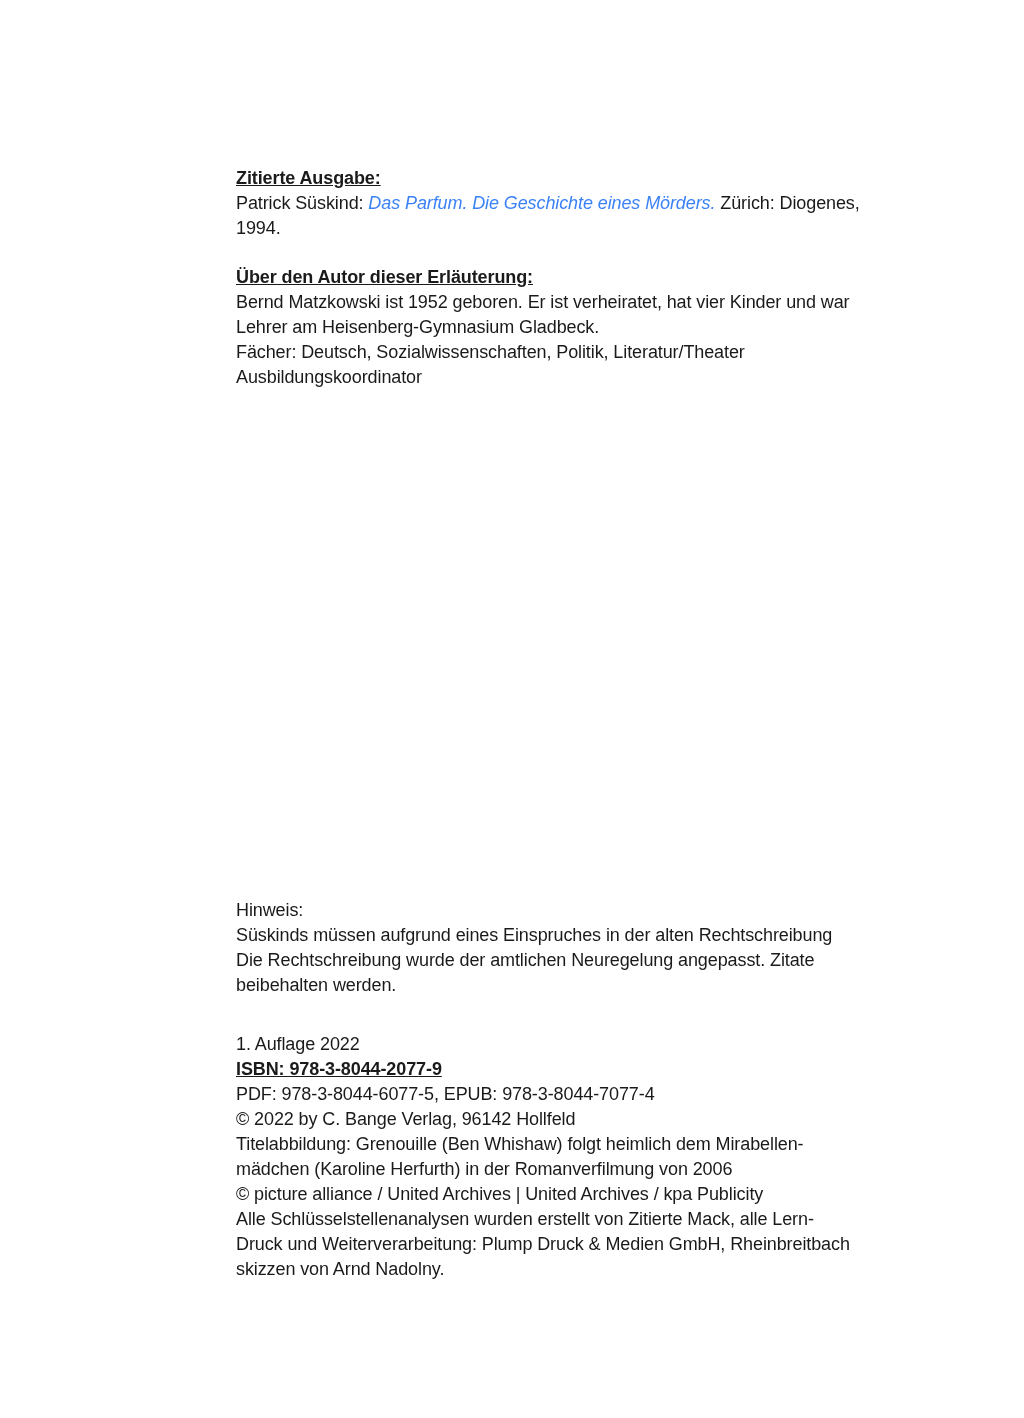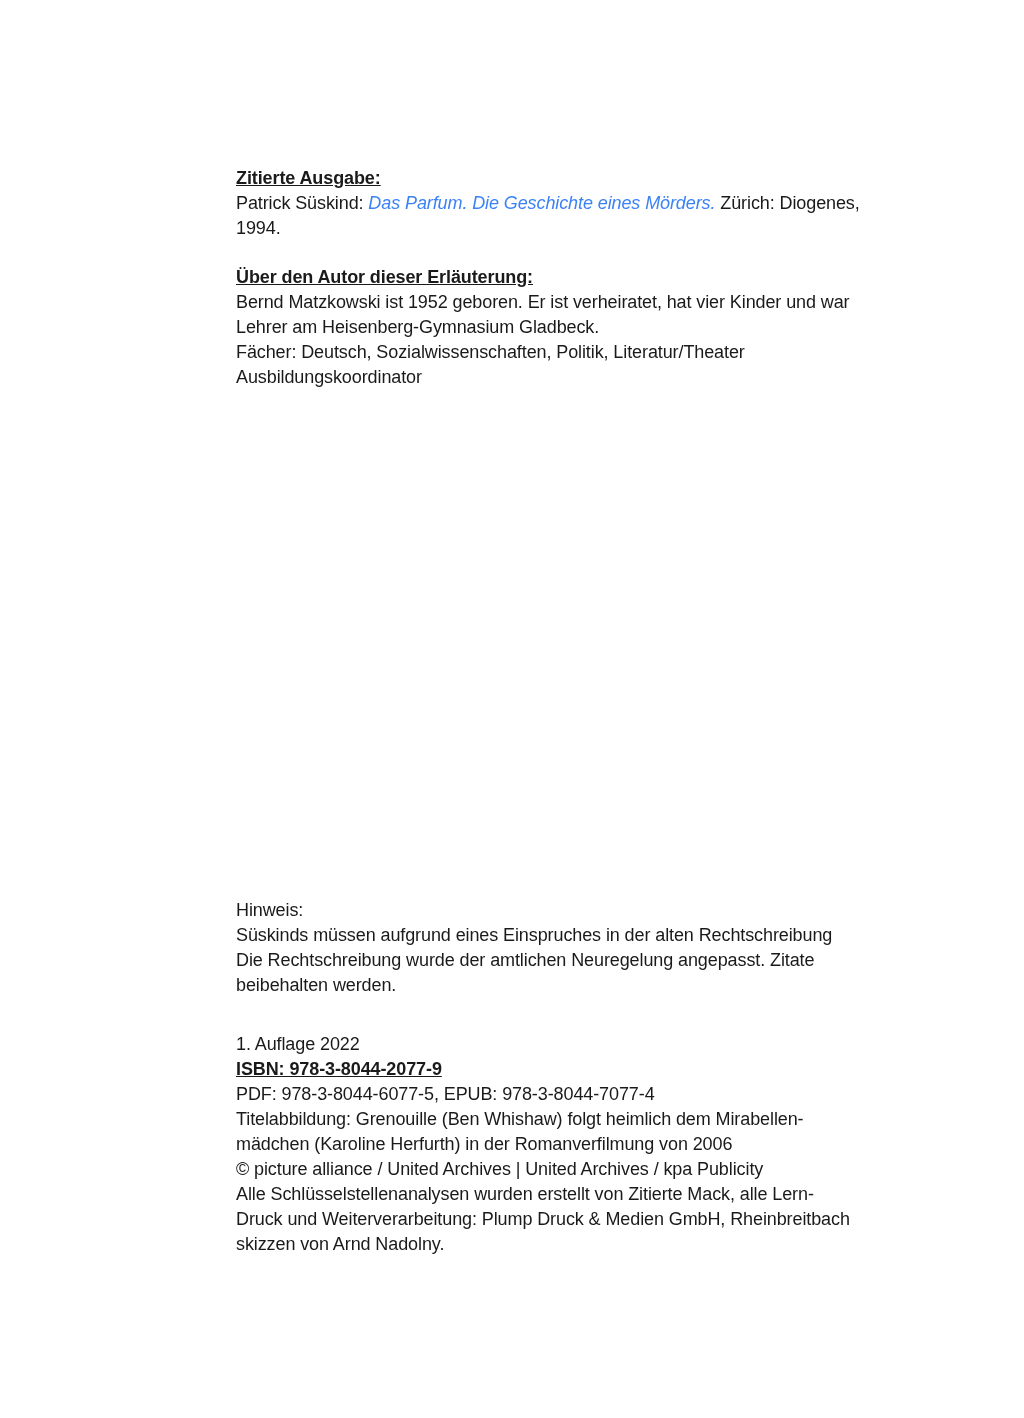--- a/index.html
+++ b/index.html
@@ -56,19 +56,20 @@
   <span class="line medium">Hinweis:</span>
   <span class="line">Süskinds müssen aufgrund eines Einspruches in der alten Rechtschreibung</span>
   <span class="line">Die Rechtschreibung wurde der amtlichen Neuregelung angepasst. Zitate</span>
   <span class="line">beibehalten werden.</span>
 </section>
 
 <section class="block" id="imprint">
   <span class="line">1. Auflage 2022</span>
   <span class="line bold">ISBN: 978-3-8044-2077-9</span>
   <span class="line">PDF: 978-3-8044-6077-5, EPUB: 978-3-8044-7077-4</span>
+  <span class="line">© 2022 by C. Bange Verlag, 96142 Hollfeld</span>
   <span class="line">Titelabbildung: Grenouille (Ben Whishaw) folgt heimlich dem Mirabellen-</span>
   <span class="line">mädchen (Karoline Herfurth) in der Romanverfilmung von 2006</span>
   <span class="line">© picture alliance / United Archives | United Archives / kpa Publicity</span>
   <span class="line">Alle Schlüsselstellenanalysen wurden erstellt von Zitierte Mack, alle Lern-</span>
   <span class="line">Druck und Weiterverarbeitung: Plump Druck &amp; Medien GmbH, Rheinbreitbach</span>
   <span class="line">skizzen von Arnd Nadolny.</span>
 </section>
 
 </body></html>

